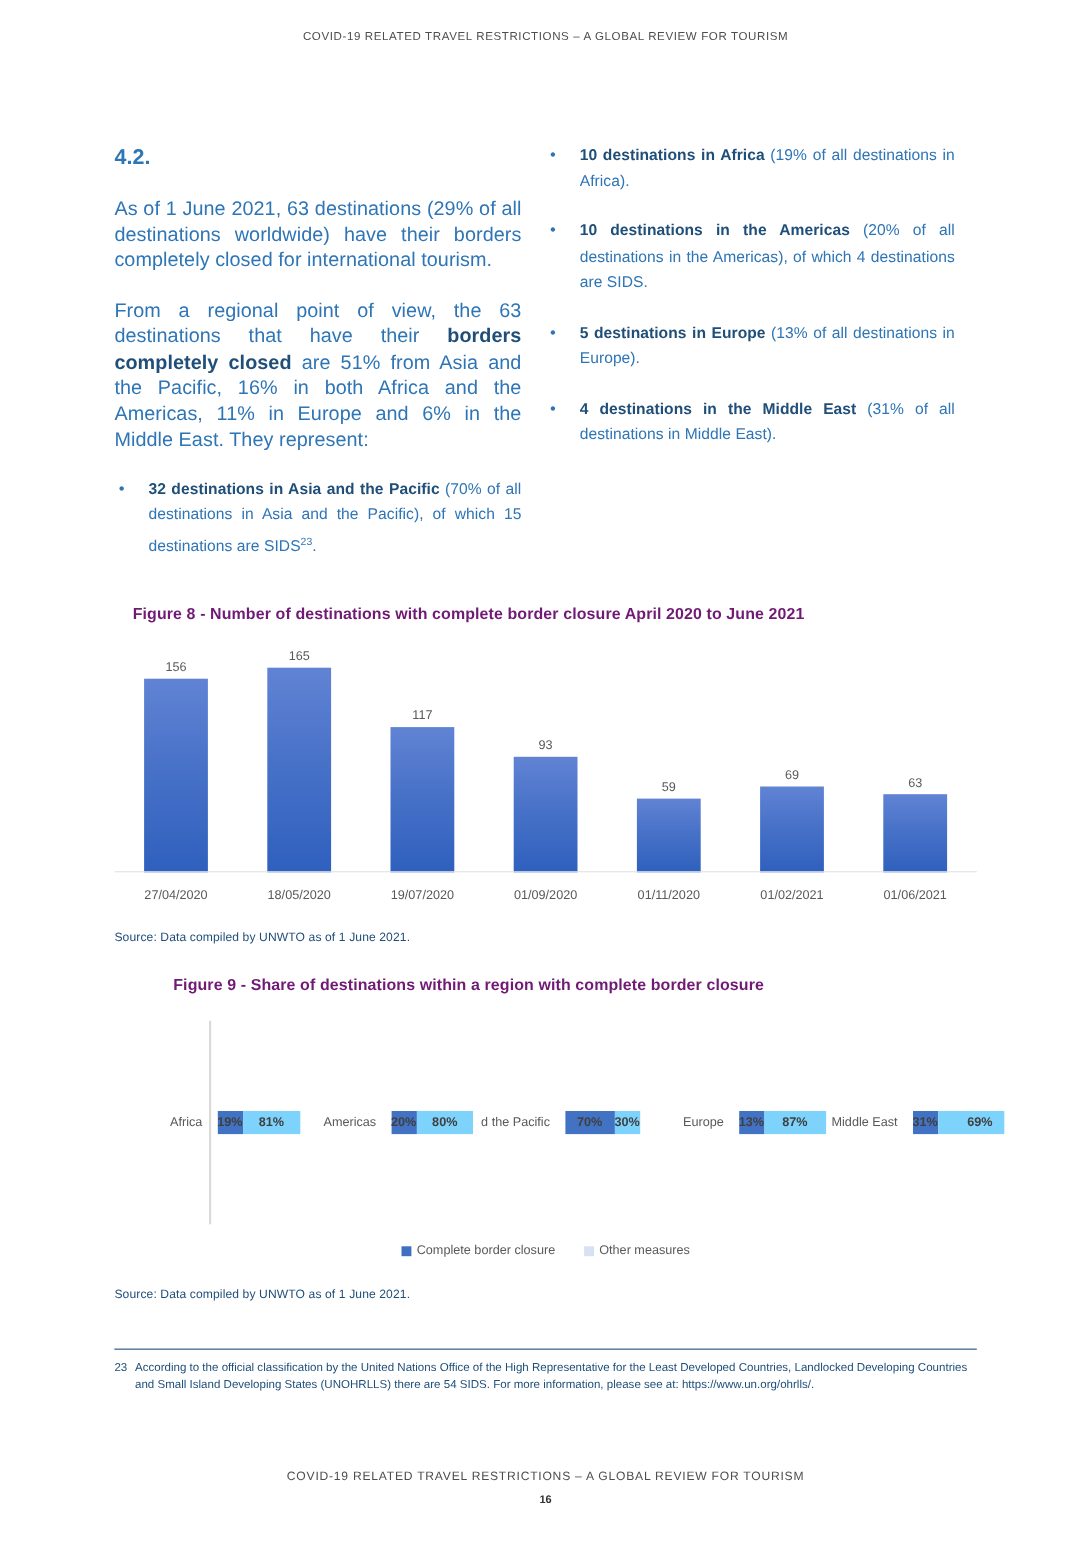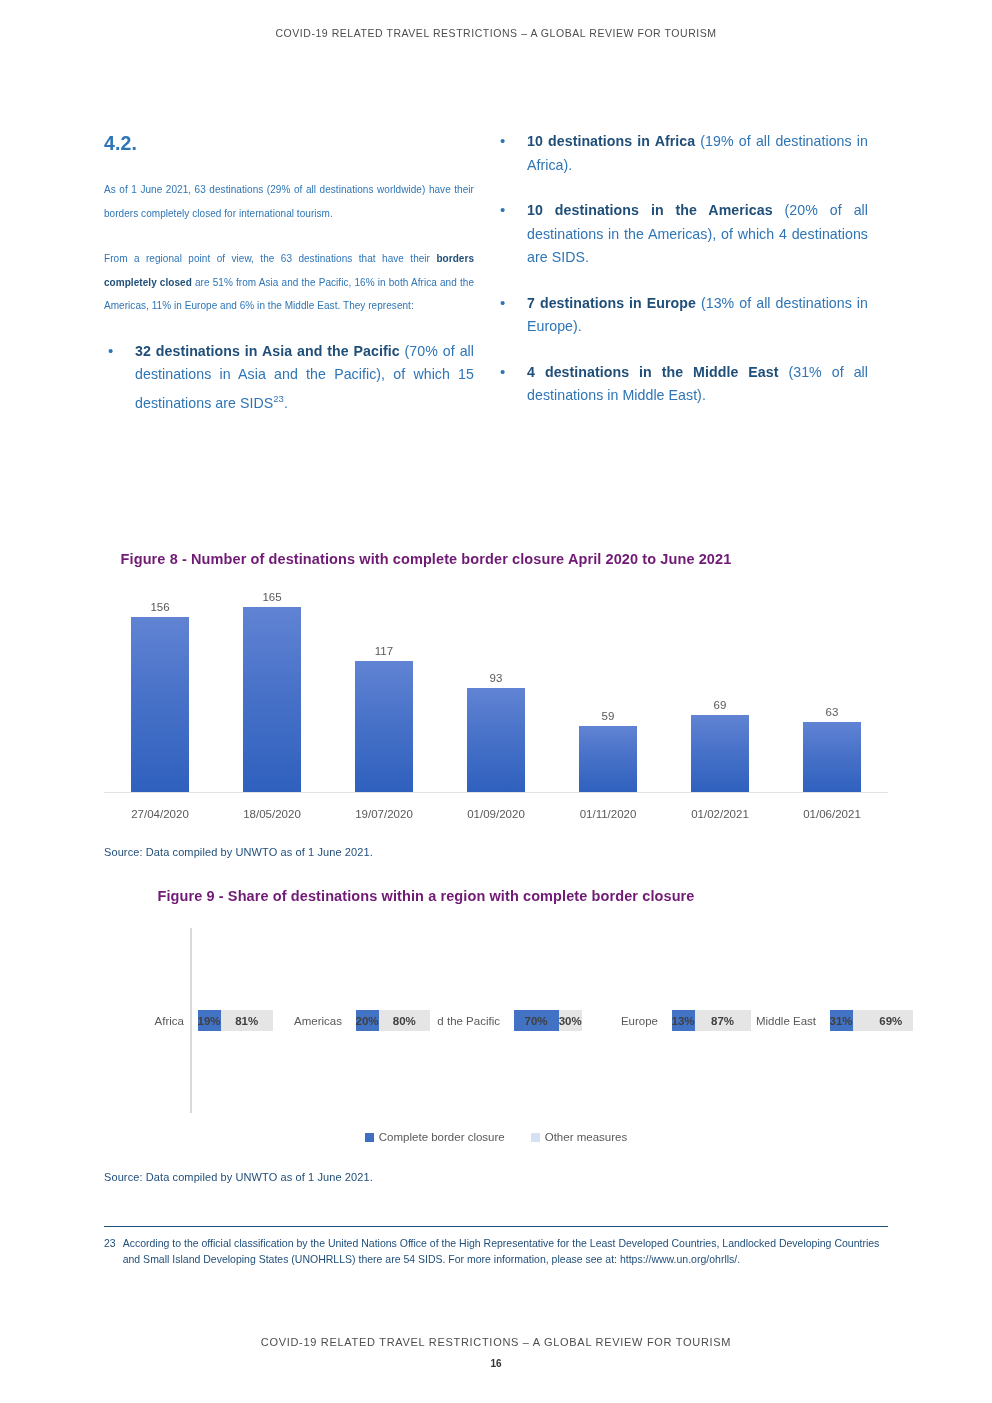--- a/index.html
+++ b/index.html
@@ -65,21 +65,21 @@
     font-weight: bold;
     line-height: 26px;
     letter-spacing: 0.1px;
     margin-bottom: 22px;
   }
   .sec-num { flex: 0 0 auto; }
   .sec-title { flex: 1 1 auto; }
 
   p.body {
     margin: 0 0 22px 0;
-    font-size: 10px;
+    font-size: 18px;
     line-height: 23.5px;
     color: #2E75B6;
     text-align: justify;
     letter-spacing: 0.05px;
   }
   p.body b, li b { color: #1F4E79; font-weight: bold; }
 
   ul.bullets {
     list-style: none;
     margin: 0;
@@ -234,21 +234,21 @@
   #fig9 .seg {
     height: 100%;
     display: flex;
     align-items: center;
     justify-content: center;
     font-size: 11.5px;
     font-weight: bold;
     color: #404040;
   }
   #fig9 .seg.primary   { background: #4272C4; }
-  #fig9 .seg.secondary { background: #e5e5e5; }
+  #fig9 .seg.secondary { background: #7dd3fc; }
 
   #fig9-legend {
     position: absolute;
     left: 0;
     top: 1131px;
     width: 992px;
     display: flex;
     justify-content: center;
     gap: 26px;
     font-size: 11.5px;
@@ -300,21 +300,21 @@
   <ul class="bullets">
     <li><b>32 destinations in Asia and the Pacific</b><span> (70% of all destinations in Asia and the Pacific), of which 15 destinations are SIDS</span><sup>23</sup><span>.</span></li>
   </ul>
 
 </div>
 
 <div class="col col-right">
   <ul class="bullets">
     <li><b>10 destinations in Africa</b><span> (19% of all destinations in Africa).</span></li>
     <li><b>10 destinations in the Americas</b><span> (20% of all destinations in the Americas), of which 4 destinations are SIDS.</span></li>
-    <li><b>7 destinations in Europe</b><span> (13% of all destinations in Europe).</span></li>
+    <li><b>5 destinations in Europe</b><span> (13% of all destinations in Europe).</span></li>
     <li><b>4 destinations in the Middle East</b><span> (31% of all destinations in Middle East).</span></li>
   </ul>
 </div>
 
 <div class="fig-title" id="fig8-title">Figure 8 - Number of destinations with complete border closure April 2020 to June 2021</div>
 
 <div id="fig8">
   <div class="colgroup">
       <div class="slot">
         <div class="bar" style="height: 175.933px;"></div>

